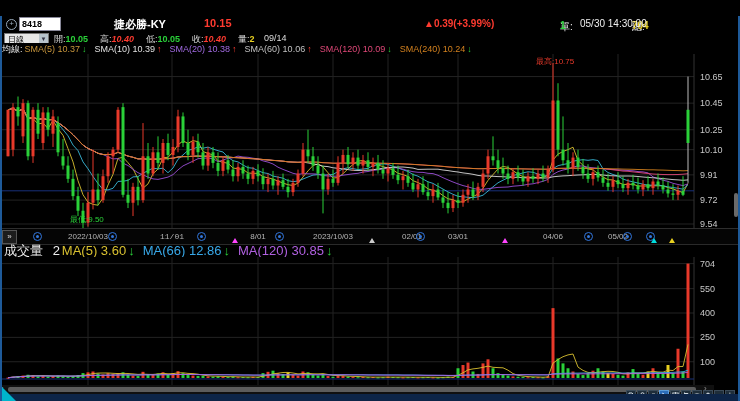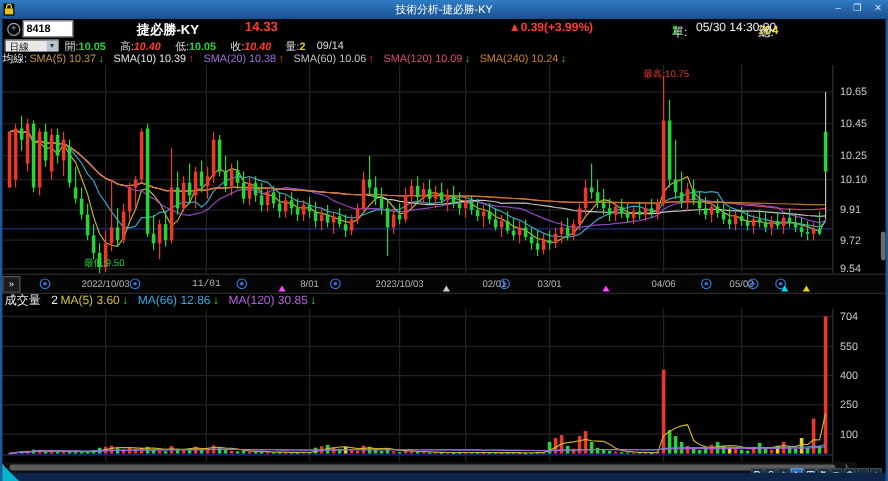--- a/index.html
+++ b/index.html
@@ -35,21 +35,21 @@
   .ohlc{left:2px;top:32px;width:736px;height:12px;background:#000;color:#ccc;font-size:9px;}
   .ohlc span{position:absolute;top:1px;white-space:nowrap;}
   .dd{left:2px;top:0;width:40px;height:11px;background:#e8e8e8;border:1px solid #777;
     color:#000;font-size:8px;line-height:11px;padding-left:3px;cursor:default;}
   .dd .caret{position:absolute;right:0;top:0;width:9px;height:11px;background:#b8c4cc;
     color:#334;font-size:6px;line-height:11px;text-align:center;}
   .g{color:#2ad139;} .r{color:#ff3b30;font-style:italic;} .y{color:#e8d020;} .w{color:#ddd;}
   
   .mabar{left:2px;top:43px;width:736px;height:12px;background:#000;font-size:9px;color:#ddd;white-space:nowrap;}
   .mabar span, .volhdr span{display:inline-block;vertical-align:top;line-height:12px;}
-  .volhdr{left:2px;top:244px;width:736px;height:13px;background:#000;font-size:10px;color:#ddd;
+  .volhdr{left:2px;top:244px;width:736px;height:13px;background:#000;font-size:13px;color:#ddd;
     border-top:1px solid #2a2a2a;white-space:nowrap;}
   
   .pricechart{left:0;top:54px;}
   .volchart{left:0;top:257px;}
   svg{display:block;background:#000;}
   
   .axisrow{left:0;top:228px;width:740px;height:16px;background:#050505;
     border-top:1px solid #2e2e2e;border-bottom:1px solid #2e2e2e;color:#b5b5b5;font-size:8px;}
   .axisrow .xl{position:absolute;top:3px;transform:translateX(-50%);}
   .expandbtn{position:absolute;left:2px;top:1px;width:13px;height:12px;background:#1c1c1c;
@@ -67,38 +67,26 @@
   .tbtn{position:absolute;top:0;width:10px;height:11px;background:#1f2e3a;border:1px solid #3c4c5a;
     box-sizing:border-box;color:#cfd8e0;font-size:9px;line-height:9px;text-align:center;cursor:default;}
   .tbtn.sel{background:#2b6cb8;border-color:#5b9cd8;}
   .tbtn svg{background:transparent;margin:1px auto 0;}
 </style>
 </head>
 <body>
 
 <div class="win">
 
-  <div class="abs titlebar">
-    <svg class="abs" style="left:3px;top:3px" width="9" height="10" viewBox="0 0 9 10">
-      <rect x="1" y="4" width="7" height="5" fill="#e8c020"></rect>
-      <path d="M2.5 4 V2.5 A2 2 0 0 1 6.5 2.5 V4" fill="none" stroke="#e8c020" stroke-width="1.2"></path>
-    </svg>
-    <div class="title">技術分析-捷必勝-KY</div>
-    <div class="winbtns">
-      <span>–</span>
-      <span>❐</span>
-      <span>✕</span>
-    </div>
-  </div>
 
   <div class="abs hdr">
     <div class="searchicon">+</div>
     <input class="codebox" value="8418" style="">
     <span class="sname">捷必勝-KY</span>
-    <span class="sprice">14.33</span>
+    <span class="sprice">10.15</span>
     <span class="schange">▲0.39(+3.99%)</span>
     <span class="stick">
         <i style="font-style:normal">單:</i>
         <b>1</b>
       </span>
     <span class="stotal" style="left:630px">
         <i style="font-style:normal">總:</i>
         <b>704</b>
       </span>
     <span class="sdt" style="left:578px;top:2px">05/30 14:30:00</span>

